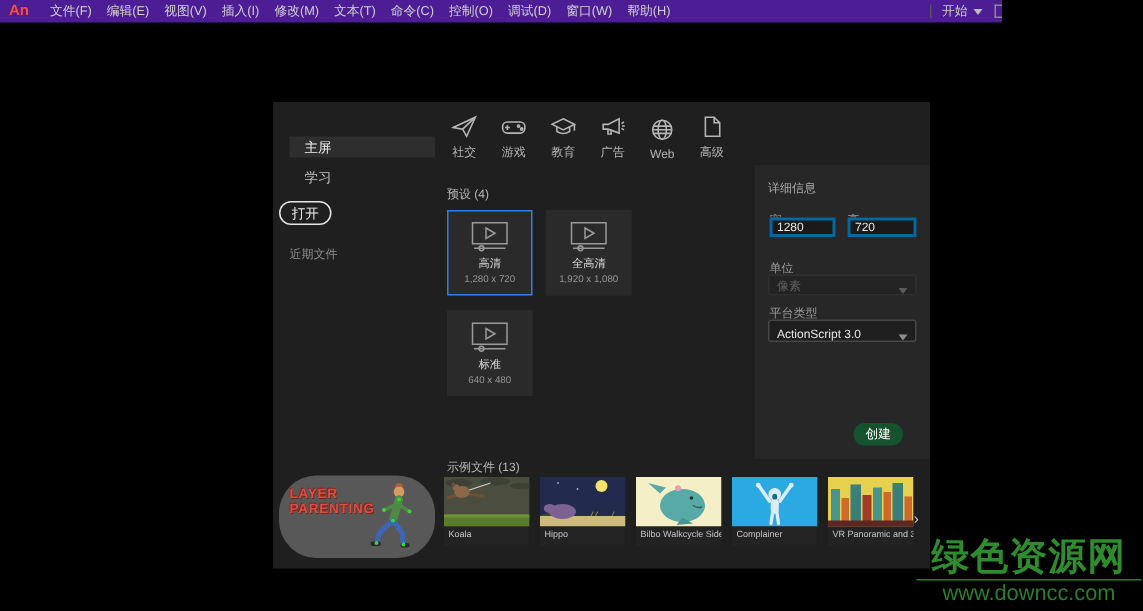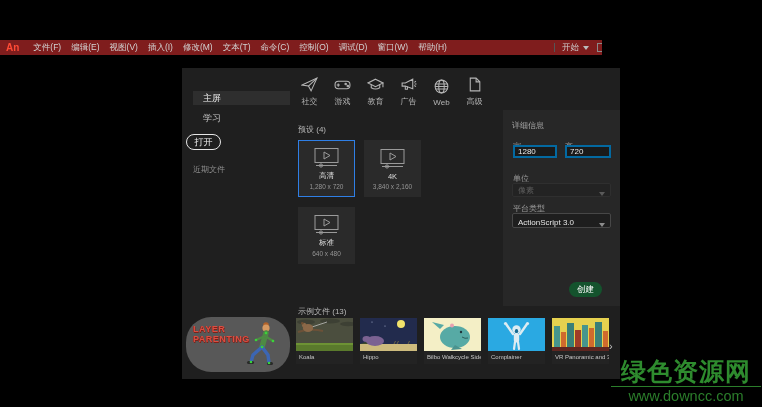--- a/index.html
+++ b/index.html
@@ -1,23 +1,23 @@
 <!DOCTYPE html>
 <html><head>
 <meta charset="utf-8">
 <style>
   * { margin:0; padding:0; box-sizing:border-box; }
   html,body { width:762px; height:407px; background:#000; overflow:hidden;
               font-family:"Liberation Sans","DejaVu Sans",sans-serif; }
   body { position:relative; }
 
   
-  .menubar { position:absolute; top:0; left:0; width:602px; height:15px;
-             background:#7f1d1d; display:flex; align-items:center;
-             font-size:8.5px; color:#d2d2d2;margin-top:40px; }
+  .menubar { position:absolute; top:0; left:0; width:668px; height:15px;
+             background:#4c1d95; display:flex; align-items:center;
+             font-size:8.5px; color:#d2d2d2; }
   .logo { color:#ff4b36; font-weight:bold; font-size:10px; padding:0 9px 0 6px; }
   .menu-item { padding:0 5px; cursor:default; line-height:15px; }
   .menubar-right { margin-left:auto; display:flex; align-items:center; height:15px; }
   .mb-sep { width:1px; height:9px; background:#555; margin-right:7px; }
   .workspace { display:flex; align-items:center; gap:4px; padding-right:8px; color:#cfcfcf; }
   .tri-down { width:0; height:0; border-left:3px solid transparent;
               border-right:3px solid transparent; border-top:4px solid #bbb; }
   .edge-sliver { width:5px; height:9px; border:1px solid #8a8a8a; border-right:none; margin-right:0; }
 
   
@@ -224,22 +224,22 @@
       <div class="preset-name">高清</div>
       <div class="preset-size">1,280 x 720</div>
     </div>
     <div class="preset-card">
       <svg width="27" height="22" viewBox="0 0 27 22">
         <rect x="2" y="1.5" width="23" height="14" stroke-width="1"></rect>
         <path d="M11,5 L17,8.5 L11,12 Z" stroke-width="1"></path>
         <path d="M3,18.5 H24" stroke-width="1"></path>
           <circle cx="8" cy="18.5" r="1.6" stroke-width="1"></circle>
       </svg>
-      <div class="preset-name">4K</div>
-      <div class="preset-size">3,840 x 2,160</div>
+      <div class="preset-name">全高清</div>
+      <div class="preset-size">1,920 x 1,080</div>
     </div>
   </div>
 
   <div class="preset-row2">
     <div class="preset-card">
       <svg width="27" height="22" viewBox="0 0 27 22">
         <rect x="2" y="1.5" width="23" height="14" stroke-width="1"></rect>
         <path d="M11,5 L17,8.5 L11,12 Z" stroke-width="1"></path>
         <path d="M3,18.5 H24" stroke-width="1"></path>
           <circle cx="8" cy="18.5" r="1.6" stroke-width="1"></circle>

